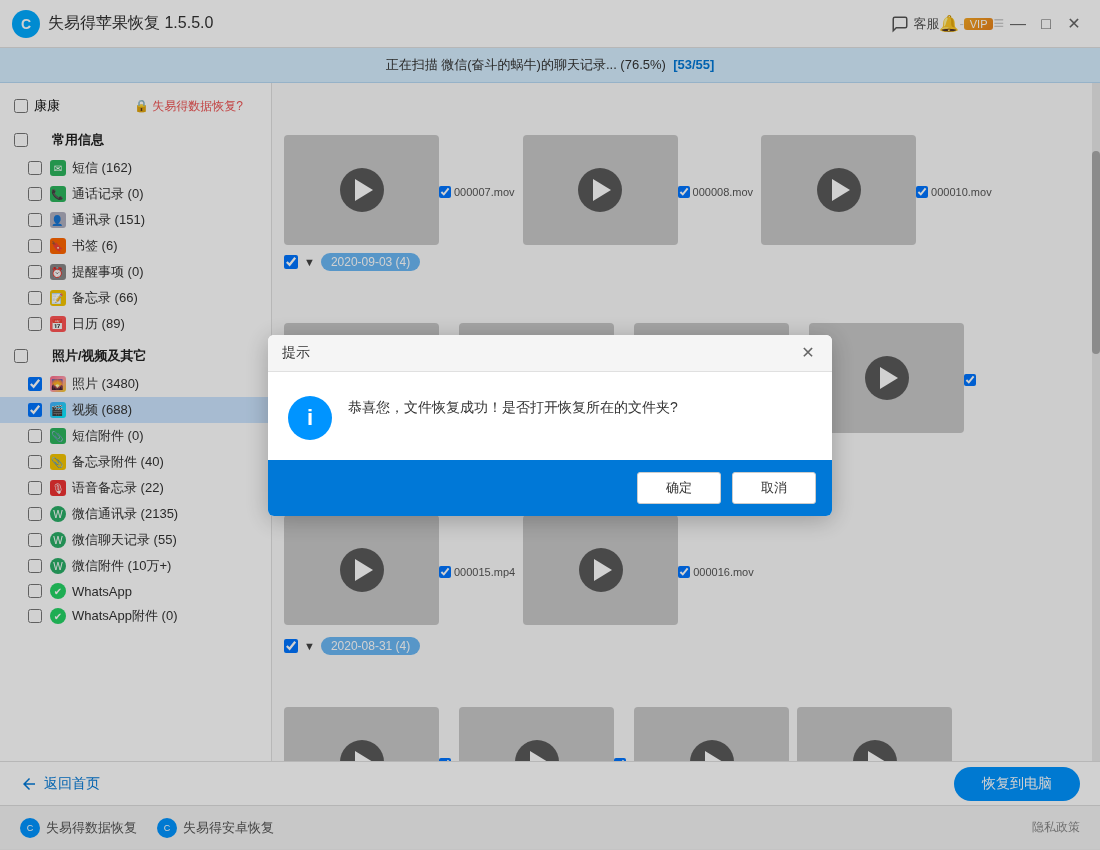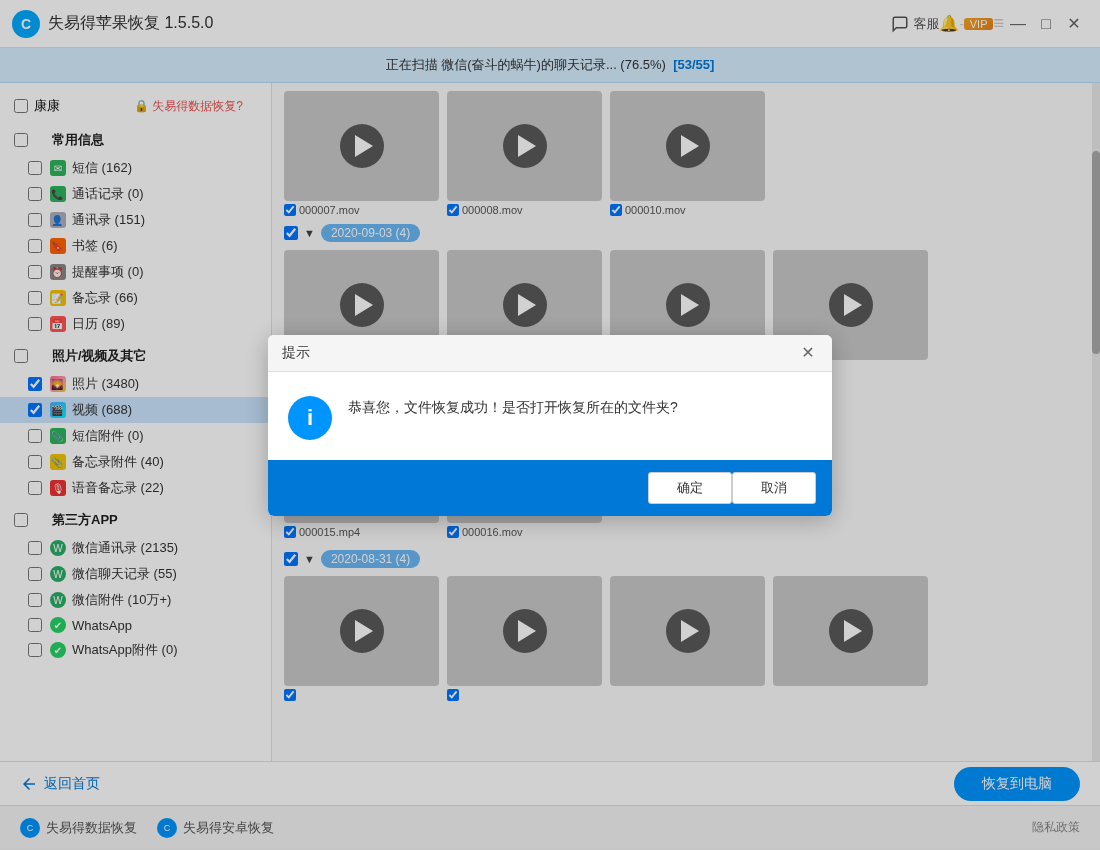--- a/index.html
+++ b/index.html
@@ -87,21 +87,21 @@
     .date-group { margin-bottom: 12px; }
     .date-group-header { display: flex; align-items: center; gap: 6px; margin-bottom: 8px; }
     .date-group-header input { width: 14px; height: 14px; }
     .date-label { background: #6bb8f5; color: #fff; border-radius: 10px; padding: 2px 10px; font-size: 12px; }
     .video-row { display: flex; gap: 8px; flex-wrap: wrap; }
     .video-thumb { width: 155px; height: 110px; background: #c8c8c8; border-radius: 4px; display: flex; align-items: center; justify-content: center; position: relative; cursor: pointer; }
     .play-btn { width: 44px; height: 44px; background: rgba(0,0,0,0.55); border-radius: 50%; display: flex; align-items: center; justify-content: center; }
     .play-btn::after { content: ''; border-left: 18px solid #fff; border-top: 11px solid transparent; border-bottom: 11px solid transparent; margin-left: 4px; }
     .video-filename { font-size: 11px; color: #555; margin-top: 3px; display: flex; align-items: center; gap: 3px; }
     .video-filename input { width: 12px; height: 12px; }
-    .video-item { display: flex; flex-direction: column; }
+    .video-item { display: flex; flex-direction: row; margin-top: 44px; }
 
     
     .scrollbar-track { position: absolute; right: 0; top: 0; width: 8px; height: 100%; background: #e8e8e8; }
     .scrollbar-thumb { position: absolute; right: 0; top: 10%; width: 8px; height: 30%; background: #aaa; border-radius: 4px; }
 
     
     .bottombar {
       height: 44px;
       background: #fff;
       border-top: 1px solid #e0e0e0;
@@ -161,21 +161,21 @@
     .dialog-title { font-size: 14px; color: #333; }
     .dialog-close { cursor: pointer; color: #666; font-size: 16px; width: 20px; height: 20px; display: flex; align-items: center; justify-content: center; border-radius: 2px; }
     .dialog-body { padding: 24px 20px 20px; display: flex; align-items: flex-start; gap: 16px; }
     .dialog-icon { width: 44px; height: 44px; background: #0094ff; border-radius: 50%; display: flex; align-items: center; justify-content: center; flex-shrink: 0; color: #fff; font-size: 22px; font-weight: bold; }
     .dialog-message { font-size: 14px; color: #333; line-height: 1.7; }
     .dialog-footer {
       background: #0078d7;
       padding: 12px 16px;
       display: flex;
       justify-content: flex-end;
-      gap: 0;
+      gap: 11px;
     }
     .dialog-btn-confirm {
       background: #fff; color: #333; border: 1px solid #ccc;
       padding: 6px 28px; border-radius: 3px; font-size: 13px; cursor: pointer; font-family: inherit;
     }
     .dialog-btn-cancel {
       background: #fff; color: #333; border: 1px solid #ccc;
       padding: 6px 28px; border-radius: 3px; font-size: 13px; cursor: pointer; font-family: inherit;
     }
   </style>
@@ -291,24 +291,20 @@
       <input type="checkbox" style="">
         <span class="item-icon icon-note-att">📎</span>
         <span>备忘录附件 (40)</span>
     </div>
     <div class="sidebar-item">
       <input type="checkbox" style="">
         <span class="item-icon icon-voice">🎙</span>
         <span>语音备忘录 (22)</span>
     </div>
 
-    <div class="sidebar-group-header">
-      <input type="checkbox" class="sidebar-checkbox" style="">
-      <span>第三方APP</span>
-    </div>
     <div class="sidebar-item">
       <input type="checkbox" style="">
         <span class="item-icon icon-wechat">W</span>
         <span>微信通讯录 (2135)</span>
     </div>
     <div class="sidebar-item">
       <input type="checkbox" style="">
         <span class="item-icon icon-wechat">W</span>
         <span>微信聊天记录 (55)</span>
     </div>

